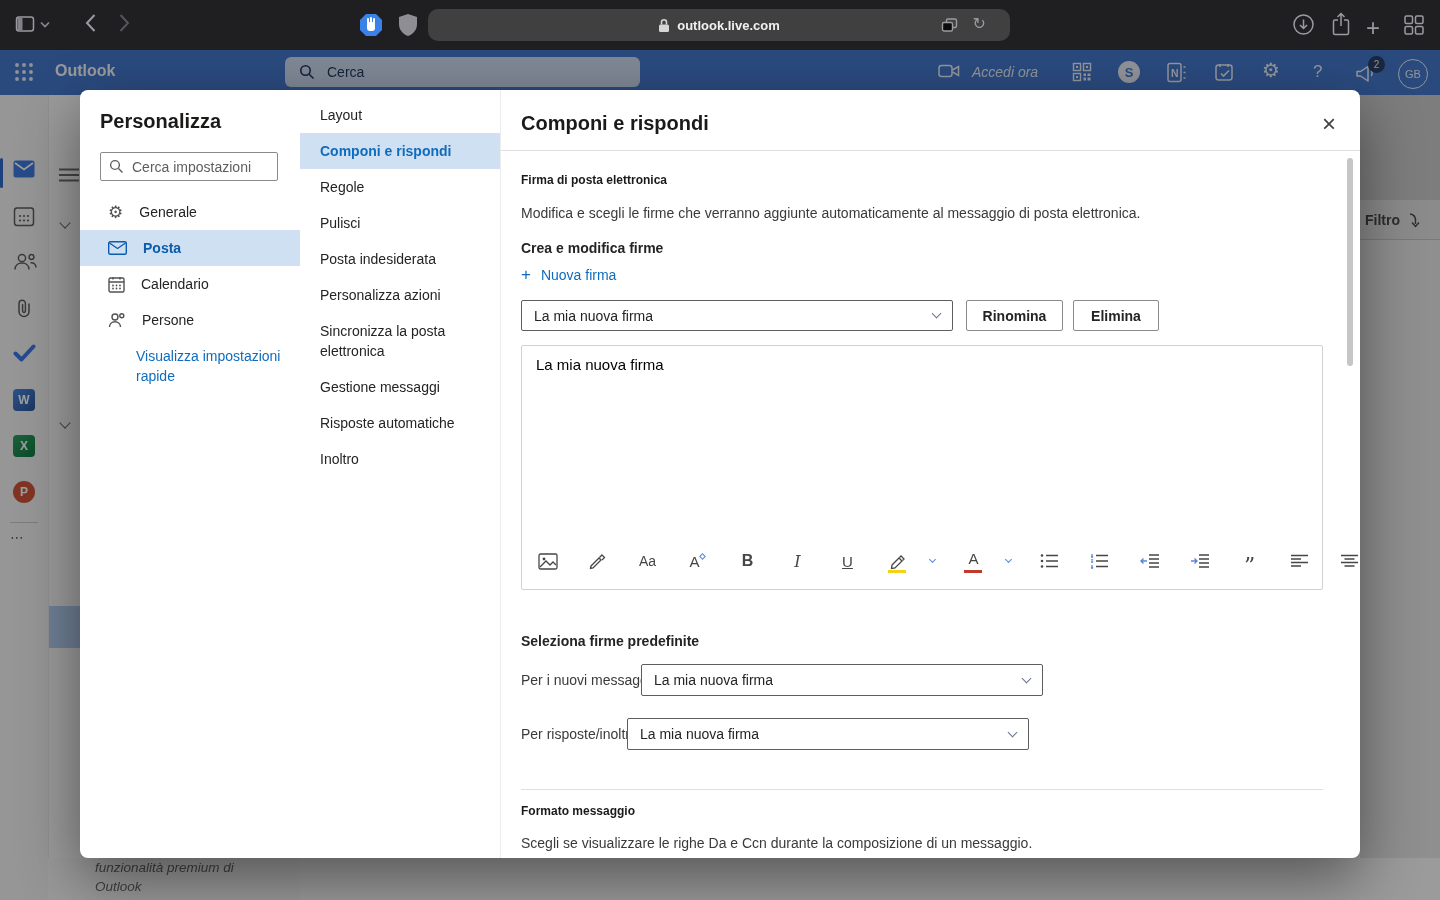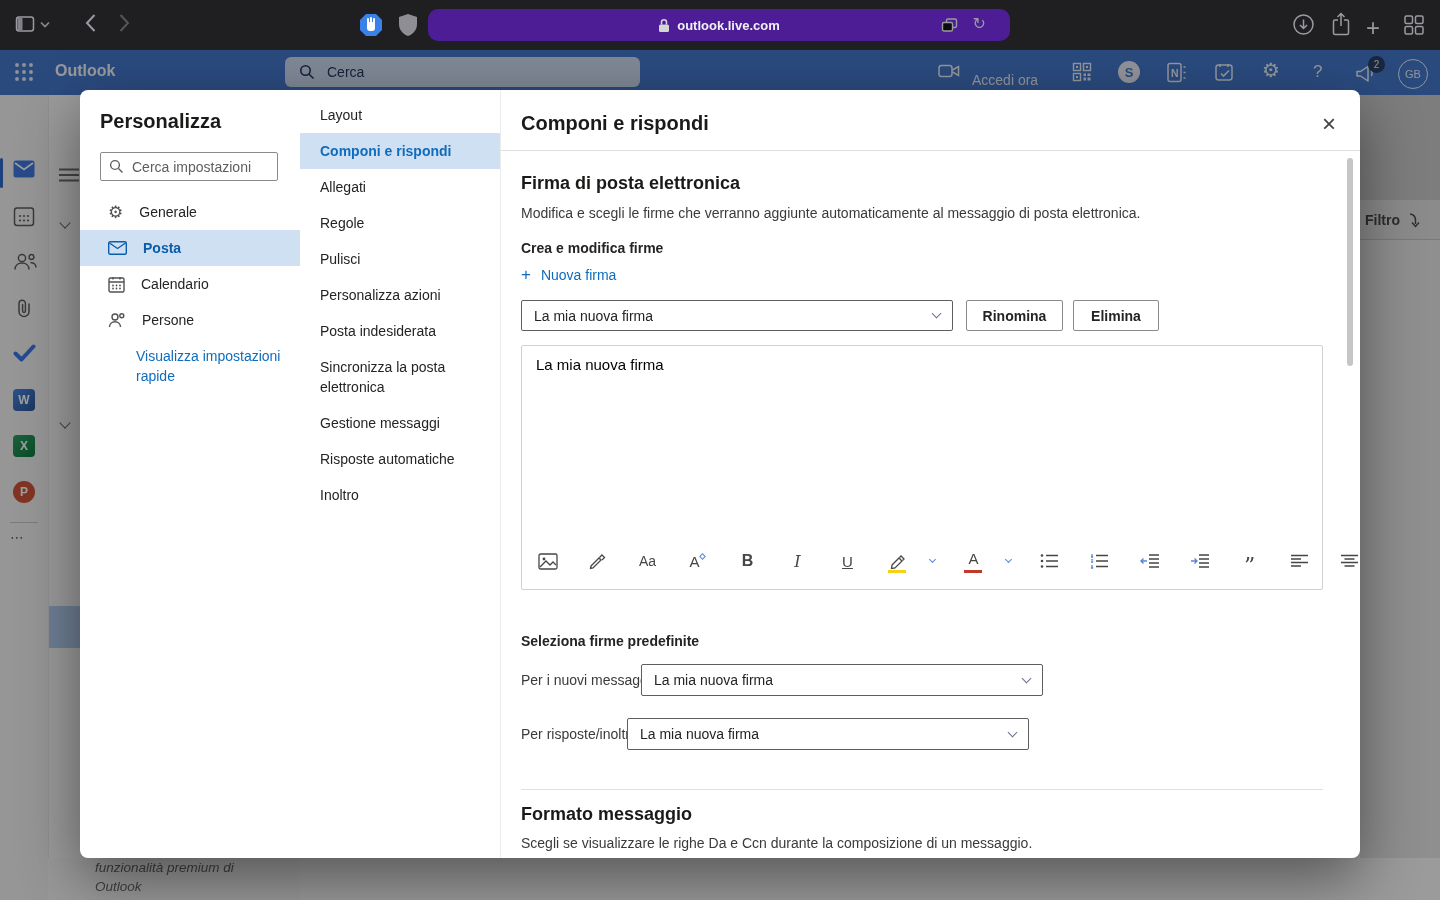--- a/index.html
+++ b/index.html
@@ -4,37 +4,37 @@
 <style>
   *{margin:0;padding:0;box-sizing:border-box;}
   html,body{width:1440px;height:900px;overflow:hidden;background:#1e1e20;
     font-family:"Liberation Sans","DejaVu Sans",sans-serif;}
   .abs{position:absolute;}
   svg{display:block;}
 
   
   #chrome{left:0;top:0;width:1440px;height:50px;background:#1f1f22;z-index:200;}
   .chrome-ic{color:#9a9aa1;display:flex;align-items:center;justify-content:center;}
-  #urlbar{left:428px;top:9px;width:582px;height:32px;background:#4c1d95;border-radius:10px;
+  #urlbar{left:428px;top:9px;width:582px;height:32px;background:#404040;border-radius:10px;
     display:flex;align-items:center;justify-content:center;color:#f1f1f3;font-size:13px;gap:7px;}
   .pill-ic{position:absolute;top:8px;}
   #back-ic{left:84px;top:12px;}
   #fwd-ic{left:118px;top:12px;color:#55555a;}
   .glyph{font-size:16px;line-height:1;}
 
   
   #app{left:0;top:50px;width:1440px;height:850px;background:#fafafa;}
   #dim{left:0;top:50px;width:1440px;height:850px;background:rgba(0,0,0,0.38);z-index:50;}
 
   #olheader{left:0;top:0;width:1440px;height:45px;background:#4478cc;}
   #ol-title{left:55px;top:12px;color:#f4f7fb;font-size:16px;font-weight:bold;}
   #ol-search{left:285px;top:7px;width:355px;height:30px;background:#cddcf2;border-radius:6px;
     display:flex;align-items:center;padding-left:14px;gap:12px;color:#23395e;font-size:14px;}
   .hd-ic{position:absolute;top:12px;color:#eef2f9;display:flex;align-items:center;justify-content:center;}
-  #signin{left:972px;top:22px;color:#e8eef7;font-size:14px;}
+  #signin{left:972px;top:14px;color:#e8eef7;font-size:14px;font-style:italic;}
   #badge{left:1368px;top:6px;width:17px;height:17px;border-radius:50%;background:#2b3f63;
     color:#dfe6f2;font-size:10px;display:flex;align-items:center;justify-content:center;}
   #avatar{left:1398px;top:9px;width:30px;height:30px;border-radius:50%;border:1.5px solid #e8eef7;
     color:#e8eef7;font-size:11px;display:flex;align-items:center;justify-content:center;}
 
   
   #rail{left:0;top:45px;width:48px;height:805px;background:#f3f3f3;}
   .rail-ic{position:absolute;left:13px;width:22px;}
   #rail-sel{left:0;top:63px;width:3px;height:30px;background:#2f6ac9;border-radius:2px;}
   .tile{width:22px;height:22px;border-radius:4px;color:#fff;font-size:12px;font-weight:bold;
@@ -75,21 +75,21 @@
 
   #col-mid{left:220px;top:0;width:200px;height:768px;padding-top:7px;}
   .sec-item{padding:8px 0 8px 20px;font-size:14px;line-height:20px;color:#252423;cursor:pointer;}
   .sec-item.sel{background:#cfe0f2;color:#0f6cbd;font-weight:bold;}
 
   #col-main{left:420px;top:0;width:860px;height:768px;border-left:1px solid #ececec;}
   #panel-title{left:20px;top:22px;font-size:20px;font-weight:bold;color:#1b1a19;}
   #close-x{left:812px;top:18px;width:32px;height:32px;color:#424242;font-size:24px;
     display:flex;align-items:center;justify-content:center;cursor:pointer;}
   #title-div{left:0;top:60px;width:860px;height:1px;background:#e1dfdd;}
-  .h-sec{font-size:18px;font-weight:bold;color:#1b1a19;text-align:center;}
+  .h-sec{font-size:12px;font-weight:bold;color:#1b1a19;text-align:center;}
   .body-txt{font-size:14px;color:#3b3a39;}
   .h-sub{font-size:14px;font-weight:bold;color:#252423;}
   #new-sig{left:20px;top:176px;display:flex;align-items:center;gap:10px;color:#0f6cbd;font-size:14px;cursor:pointer;}
 
   .fselect{border:1px solid #605e5c;border-radius:2px;background:#fff;display:flex;align-items:center;
     justify-content:space-between;padding:0 12px;font-size:14px;color:#252423;cursor:pointer;}
   .chev{width:7px;height:7px;border-right:1.6px solid #68738a;border-bottom:1.6px solid #68738a;
     transform:rotate(45deg);margin-top:-4px;flex:none;}
   .btn{position:absolute;height:31px;border:1px solid #8a8a8a;border-radius:2px;background:#fff;
     font-size:14px;font-weight:bold;color:#252423;display:flex;align-items:center;justify-content:center;cursor:pointer;}
@@ -413,25 +413,24 @@
           </svg>
       </span>
       <span>Persone</span>
     </div>
     <div id="quick-link" class="abs">Visualizza impostazioni rapide</div>
   </div>
 
   <div id="col-mid" class="abs">
     <div class="sec-item">Layout</div>
     <div class="sec-item sel">Componi e rispondi</div>
-    <div class="sec-item">Allegati</div>
     <div class="sec-item">Regole</div>
     <div class="sec-item">Pulisci</div>
+    <div class="sec-item">Posta indesiderata</div>
     <div class="sec-item" style="margin-right:40px;">Personalizza azioni</div>
-    <div class="sec-item">Posta indesiderata</div>
     <div class="sec-item" style="width:160px;">Sincronizza la posta elettronica</div>
     <div class="sec-item">Gestione messaggi</div>
     <div class="sec-item">Risposte automatiche</div>
     <div class="sec-item">Inoltro</div>
   </div>
 
   <div id="col-main" class="abs">
     <div id="panel-title" class="abs">Componi e rispondi</div>
     <div id="close-x" class="abs">×</div>
     <div id="title-div" class="abs"></div>

